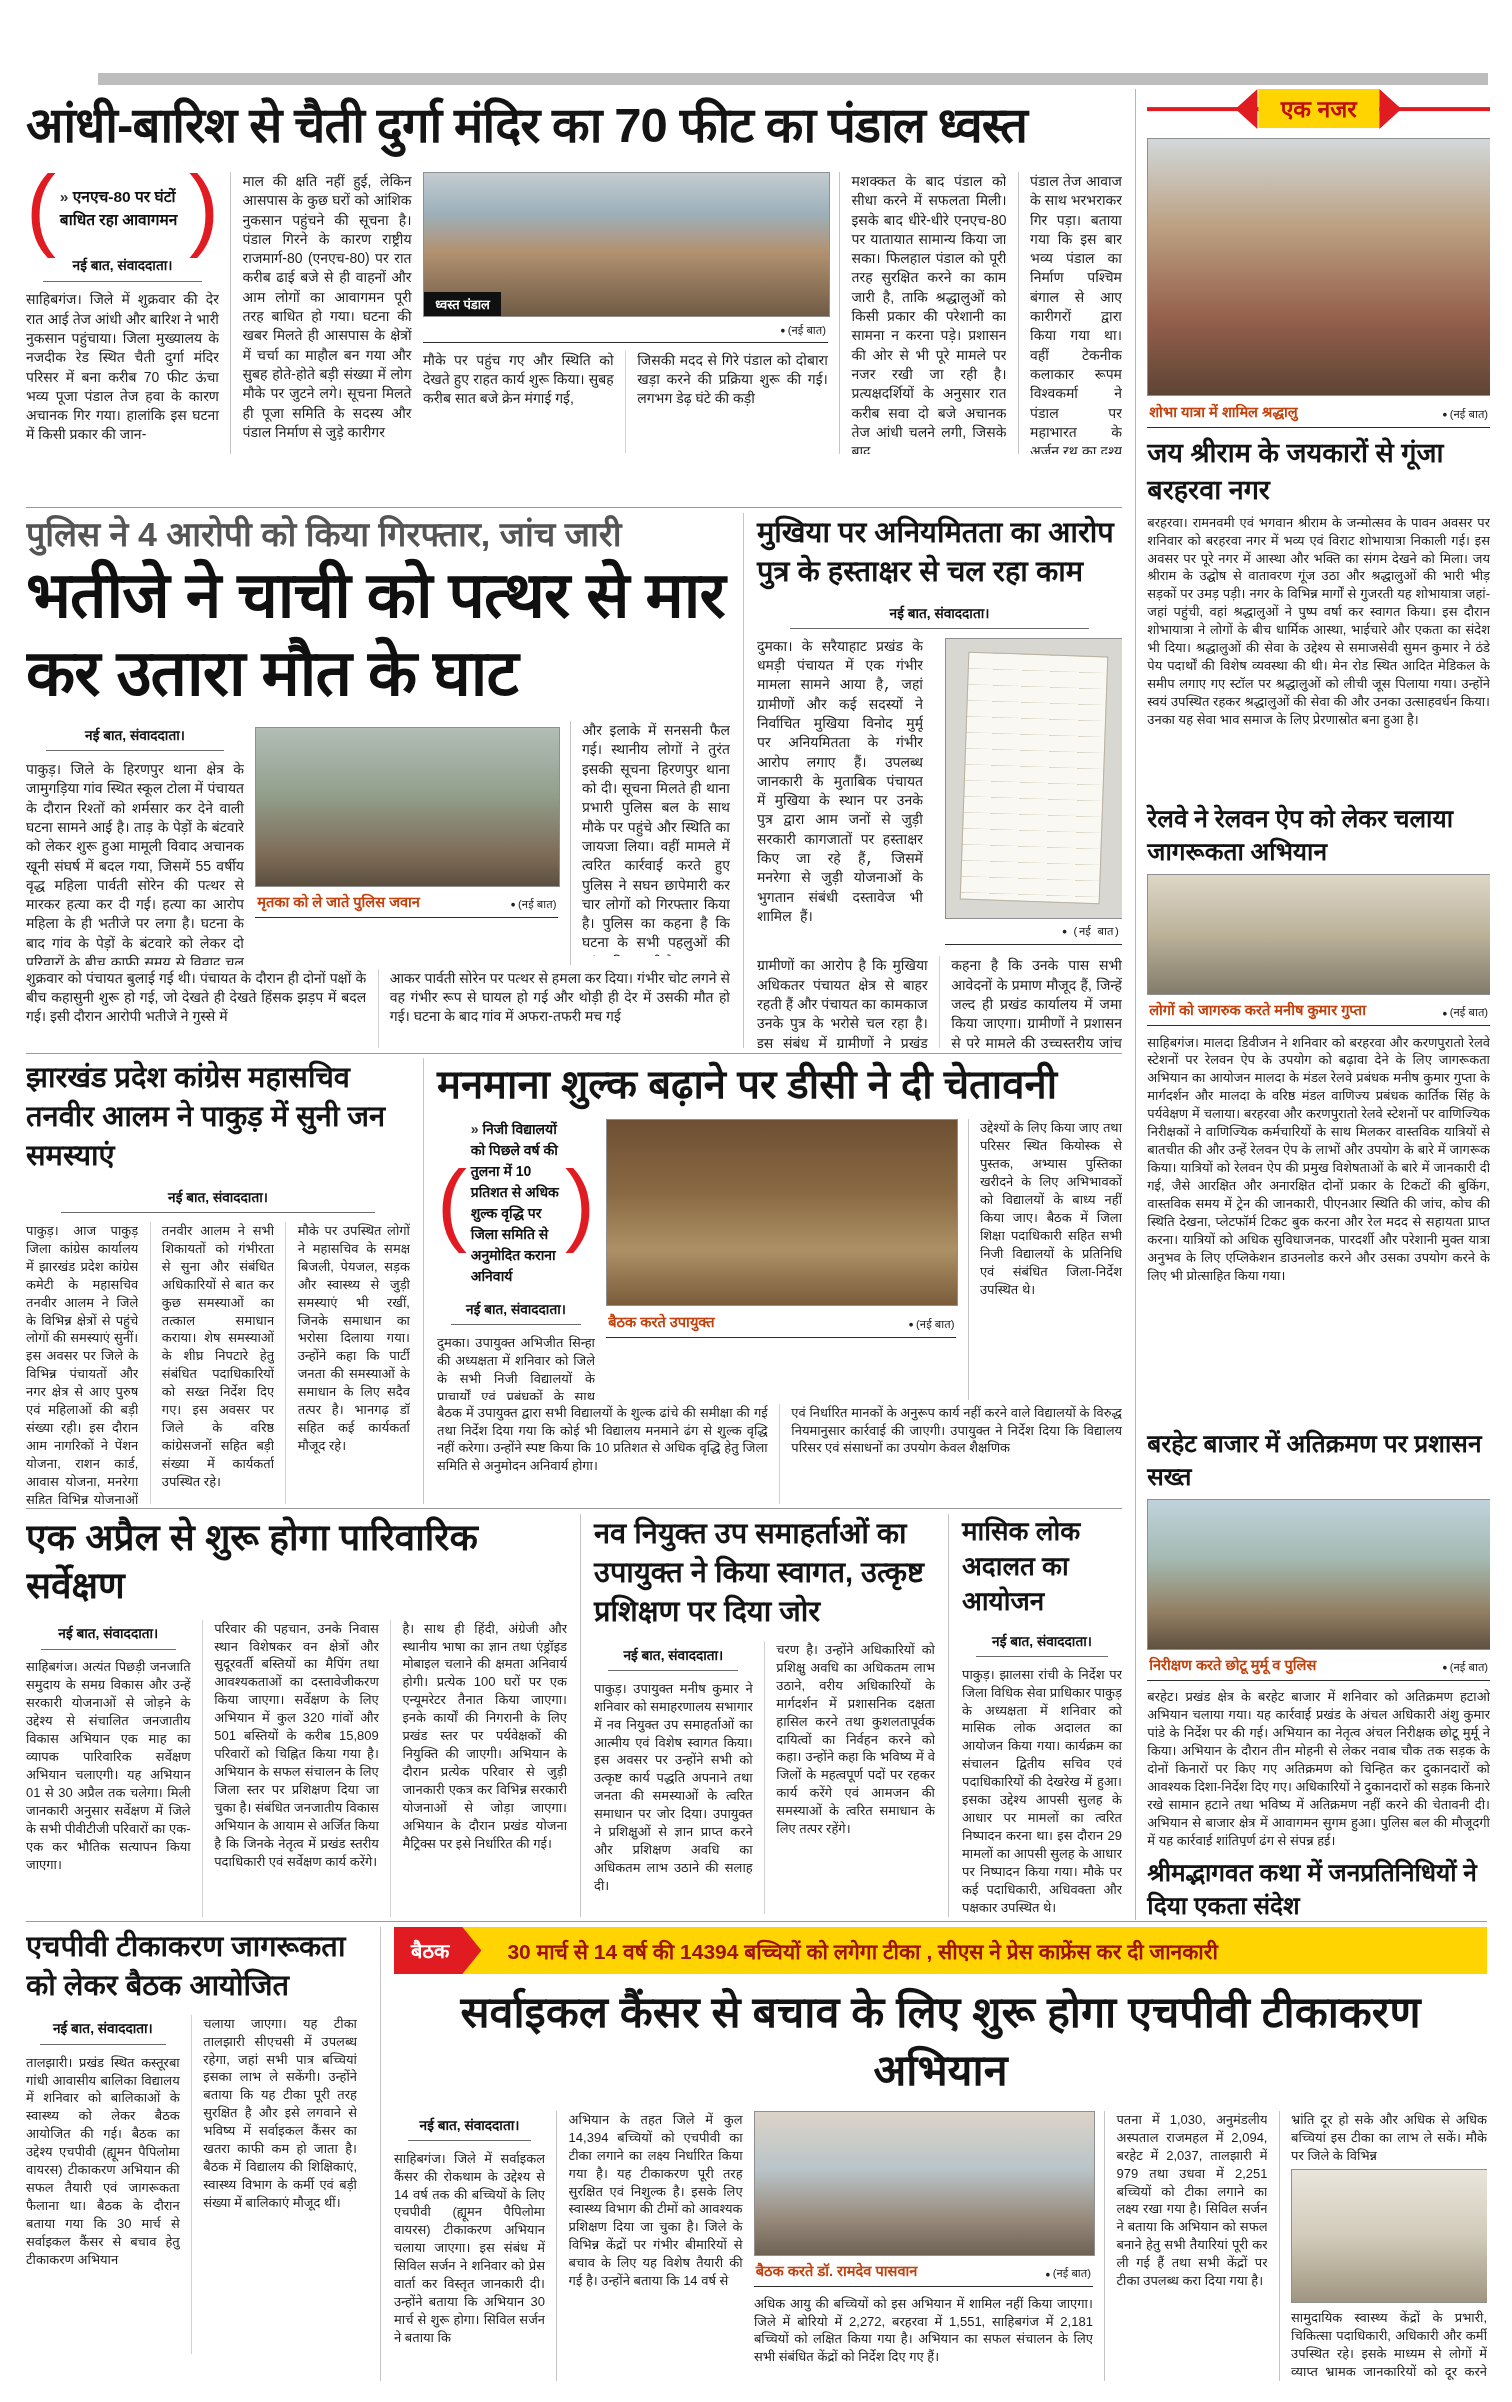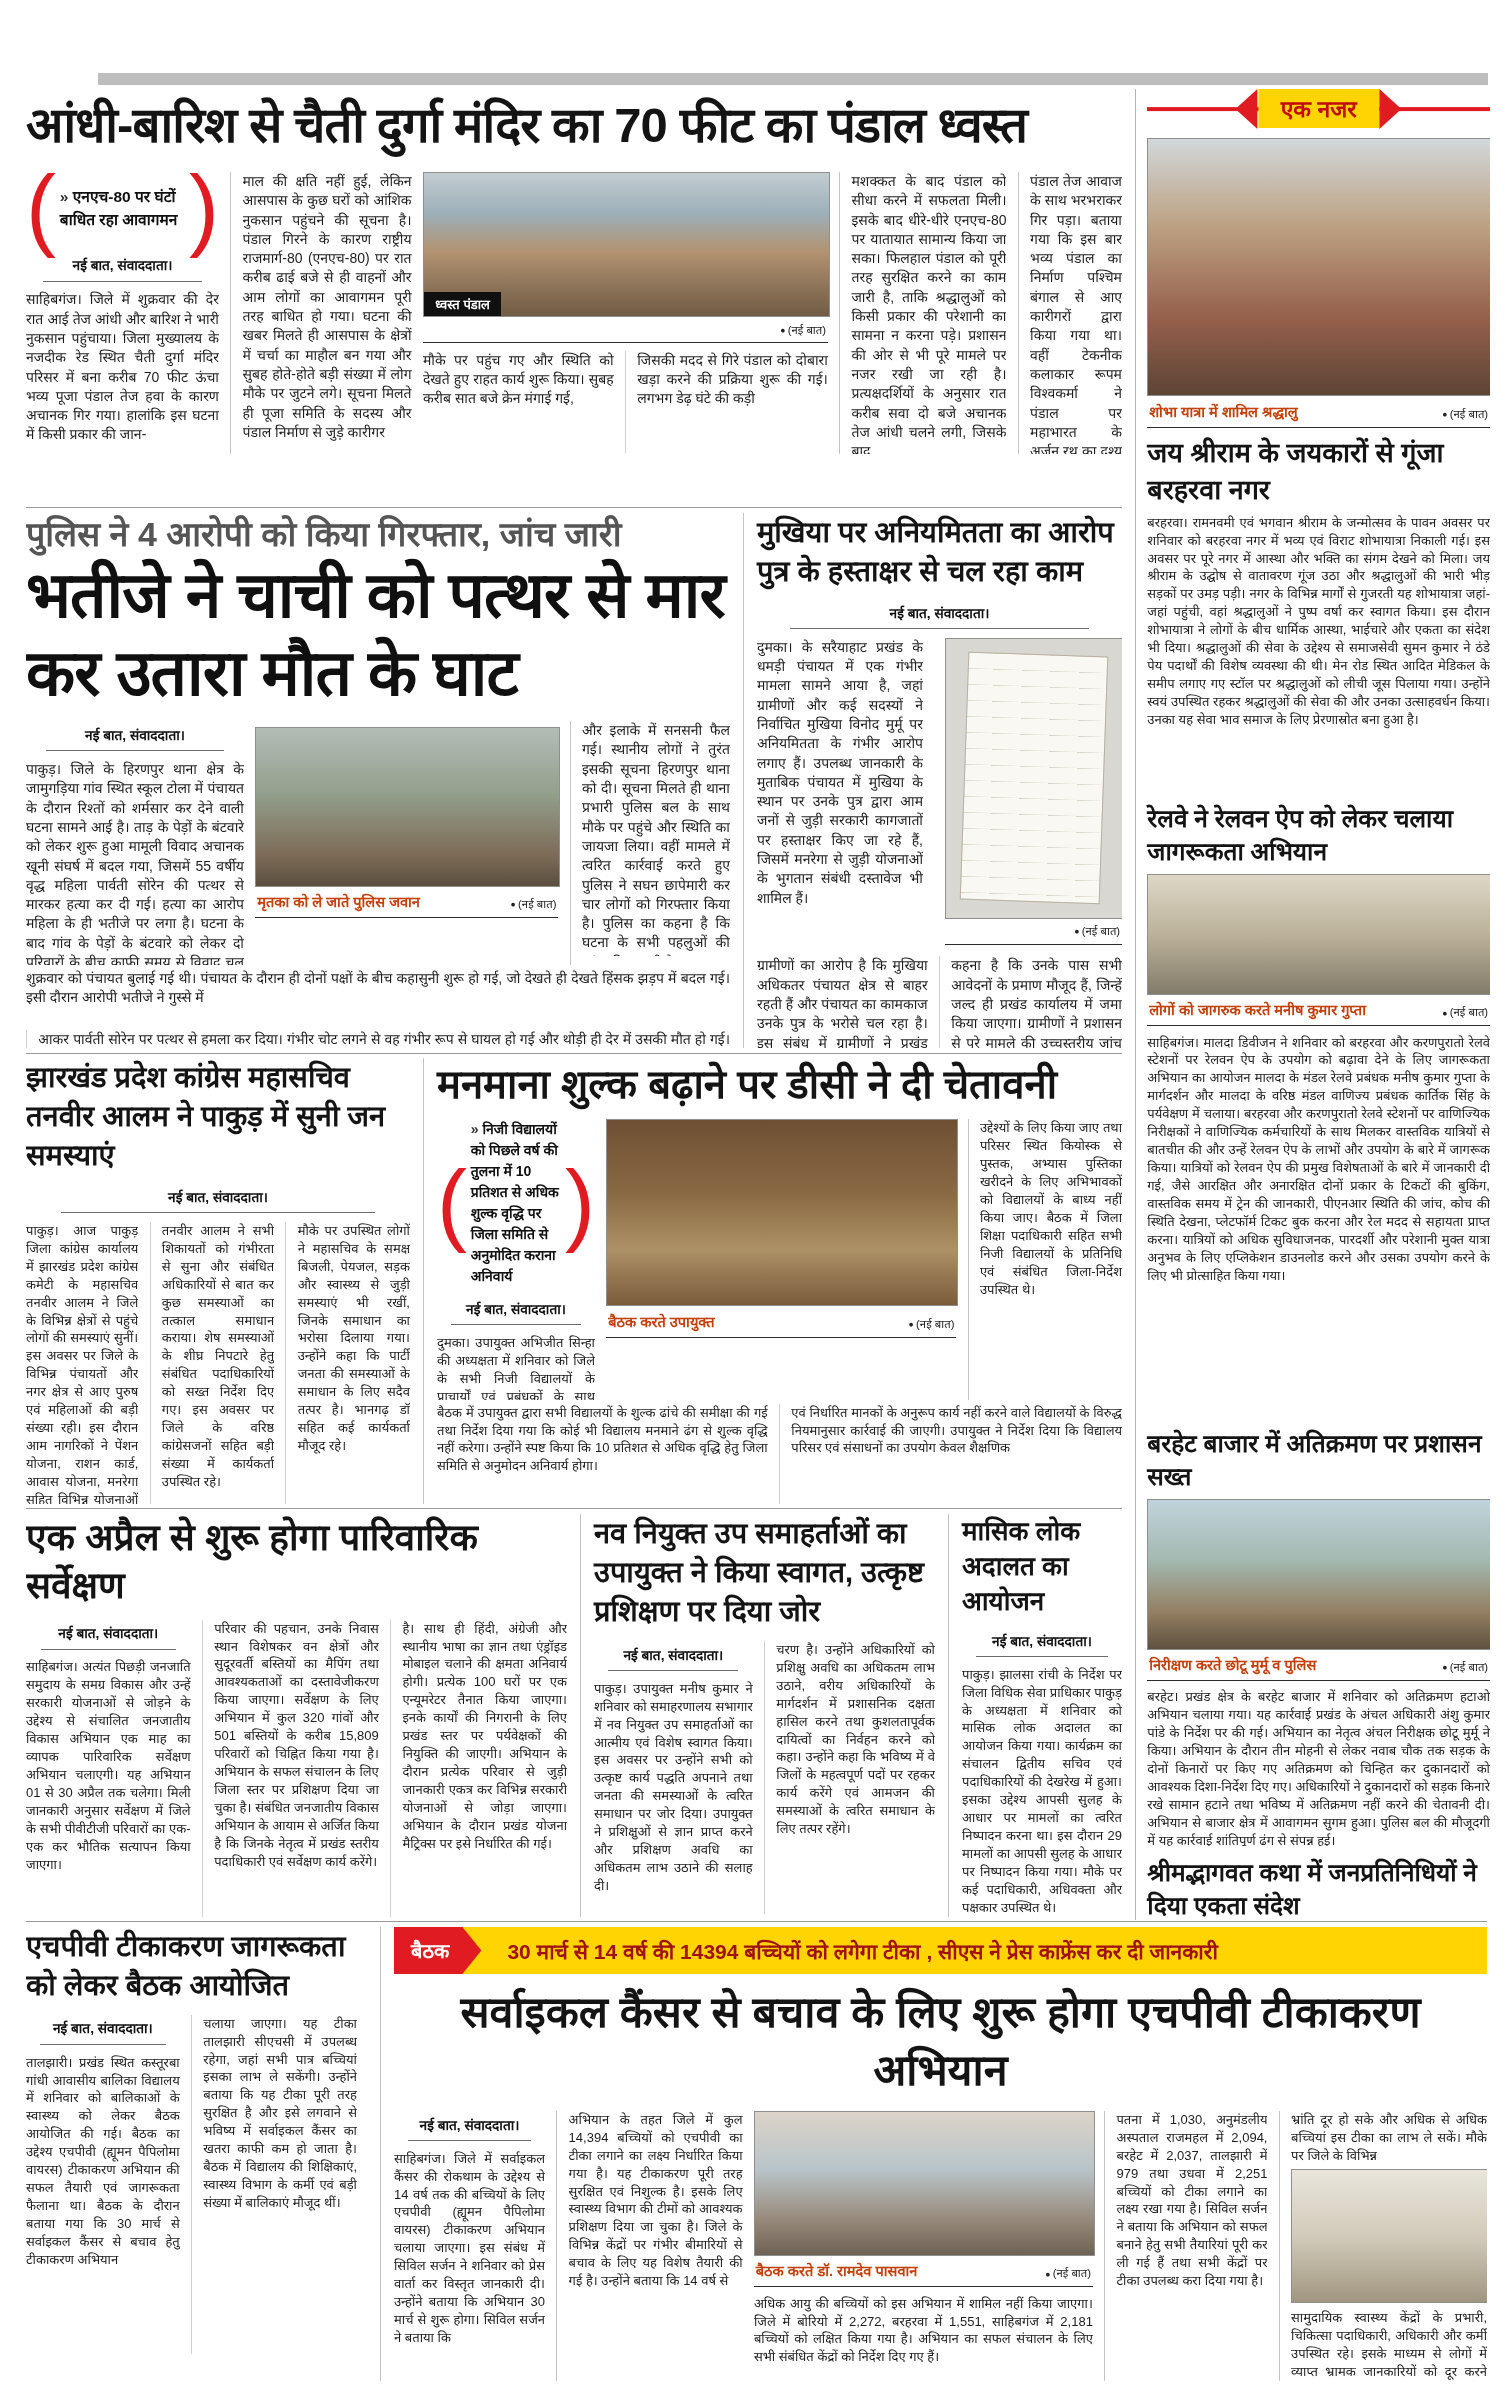--- a/index.html
+++ b/index.html
@@ -140,29 +140,29 @@
           <div class="ph ph-police" style="height:158px;margin-top:5.6px;"></div>
           <div class="cap">
             <span class="c">मृतका को ले जाते पुलिस जवान</span>
             <span class="cred">(नई बात)</span>
           </div>
         </div>
         <div class="vsep" style="flex:1;padding-left:11.3px;">
           <div class="bd" style="height:235px;">और इलाके में सनसनी फैल गई। स्थानीय लोगों ने तुरंत इसकी सूचना हिरणपुर थाना को दी। सूचना मिलते ही थाना प्रभारी पुलिस बल के साथ मौके पर पहुंचे और स्थिति का जायजा लिया। वहीं मामले में त्वरित कार्रवाई करते हुए पुलिस ने सघन छापेमारी कर चार लोगों को गिरफ्तार किया है। पुलिस का कहना है कि घटना के सभी पहलुओं की जांच की जा रही है।</div>
         </div>
       </div>
-      <div class="cols" style="height:111px;margin-top:3.8px;flex-direction:column;">
+      <div class="cols" style="height:111px;margin-top:3.8px;">
         <div class="bd">शुक्रवार को पंचायत बुलाई गई थी। पंचायत के दौरान ही दोनों पक्षों के बीच कहासुनी शुरू हो गई, जो देखते ही देखते हिंसक झड़प में बदल गई। इसी दौरान आरोपी भतीजे ने गुस्से में</div>
         <div class="bd">आकर पार्वती सोरेन पर पत्थर से हमला कर दिया। गंभीर चोट लगने से वह गंभीर रूप से घायल हो गई और थोड़ी ही देर में उसकी मौत हो गई। घटना के बाद गांव में अफरा-तफरी मच गई</div>
       </div>
     </div>
     <div style="flex:1;">
       <div class="h-md">मुखिया पर अनियमितता का आरोप पुत्र के हस्ताक्षर से चल रहा काम</div>
       <div class="by" style="margin-top:7.5px;">नई बात, संवाददाता।</div>
-      <div style="display:flex;gap:22px;">
+      <div style="display:flex;gap:22px;font-family:Liberation Mono, monospace;">
         <div style="flex:0 0 166px;">
           <div class="bd" style="height:290px;">दुमका। के सरैयाहाट प्रखंड के धमड़ी पंचायत में एक गंभीर मामला सामने आया है, जहां ग्रामीणों और कई सदस्यों ने निर्वाचित मुखिया विनोद मुर्मू पर अनियमितता के गंभीर आरोप लगाए हैं। उपलब्ध जानकारी के मुताबिक पंचायत में मुखिया के स्थान पर उनके पुत्र द्वारा आम जनों से जुड़ी सरकारी कागजातों पर हस्ताक्षर किए जा रहे हैं, जिसमें मनरेगा से जुड़ी योजनाओं के भुगतान संबंधी दस्तावेज भी शामिल हैं।</div>
         </div>
         <div style="flex:1;">
           <div class="ph ph-letter" style="height:279px;">
             <div class="paper"></div>
           </div>
           <div class="cap" style="border-bottom-width:0.9px;">
             <span class="c"></span>
             <span class="cred">(नई बात)</span>

